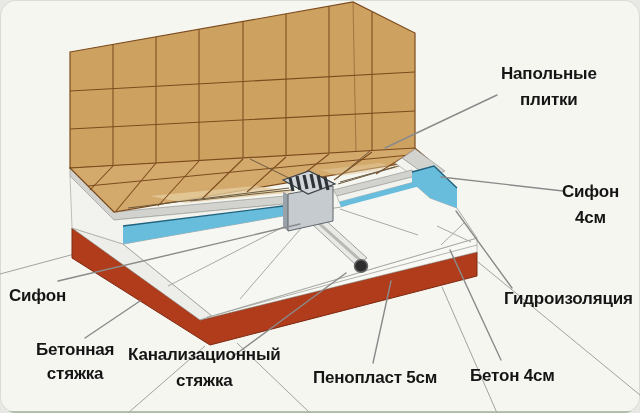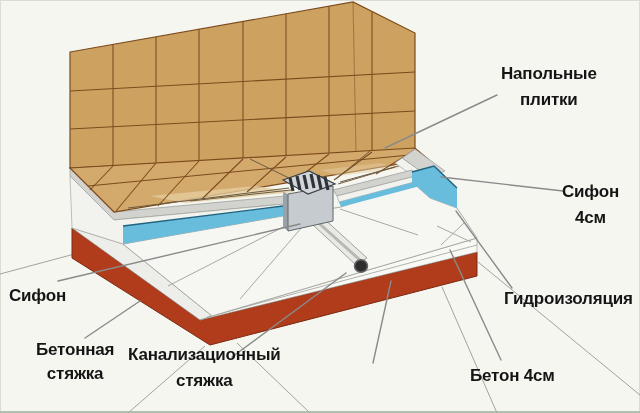--- a/index.html
+++ b/index.html
@@ -3,20 +3,21 @@
 <meta charset="utf-8">
 <style>
   html,body{margin:0;padding:0;background:#e8e8e4;}
   .stage{
     position:relative;
     width:640px;height:413px;
     background:var(--background,#f6f6f1);
     overflow:hidden;
     font-family:"Liberation Sans","DejaVu Sans",sans-serif;
     box-shadow:inset 0 0 0 1px #d8dcd2;
+    border-radius:16px;
   }
   .stage svg{position:absolute;left:0;top:0;}
   .lbl{
     position:absolute;
     color:#151515;
     font-size:17px;
     font-weight:700;
     letter-spacing:-0.2px;
     line-height:26px;
     white-space:nowrap;
@@ -175,20 +176,21 @@
 
   <div class="lbl" style="left:562px;top:179px;">
     <span>Сифон</span>
     <span class="l2">4см</span>
   </div>
 
   <div class="lbl" style="left:504px;top:286px;">Гидроизоляция</div>
 
   <div class="lbl" style="left:470px;top:363px;">Бетон 4см</div>
 
+  <div class="lbl" style="left:313px;top:365px;">Пенопласт 5см</div>
 
   <div class="lbl" style="left:128px;top:342px;">
     <span>Канализационный</span>
     <span class="l2">стяжка</span>
   </div>
 
   <div class="lbl" style="left:36px;top:338px;line-height:24px;">
     <span>Бетонная</span>
     <span class="l2">стяжка</span>
   </div>

